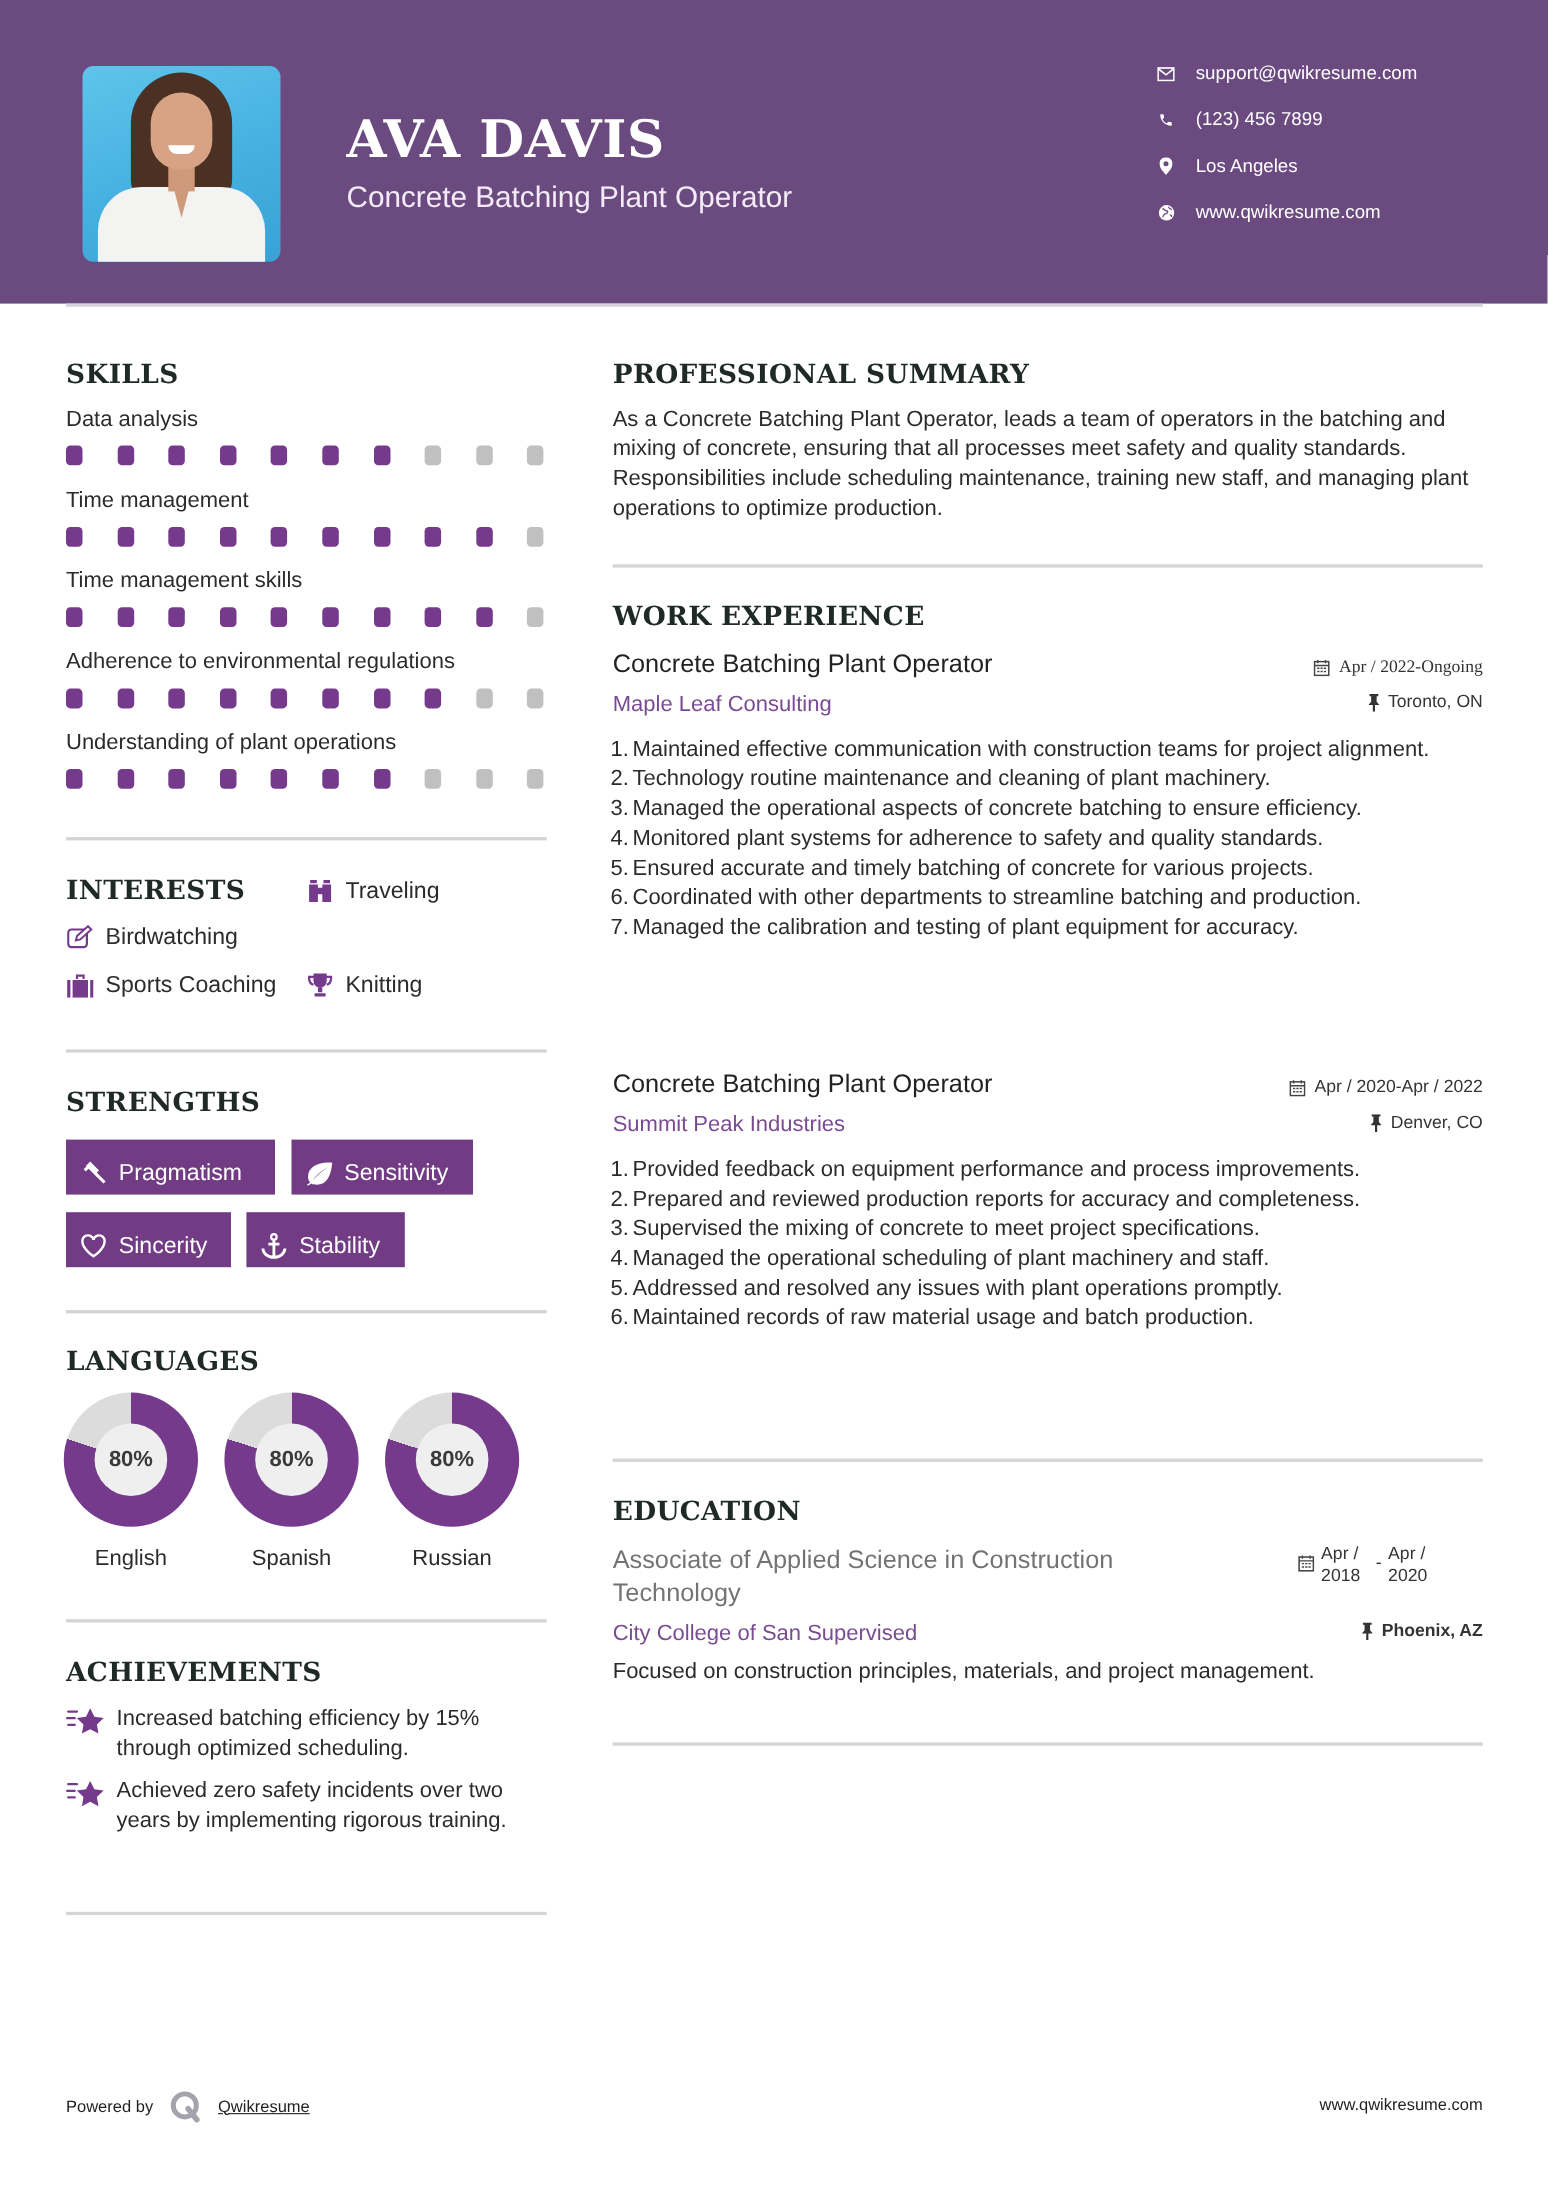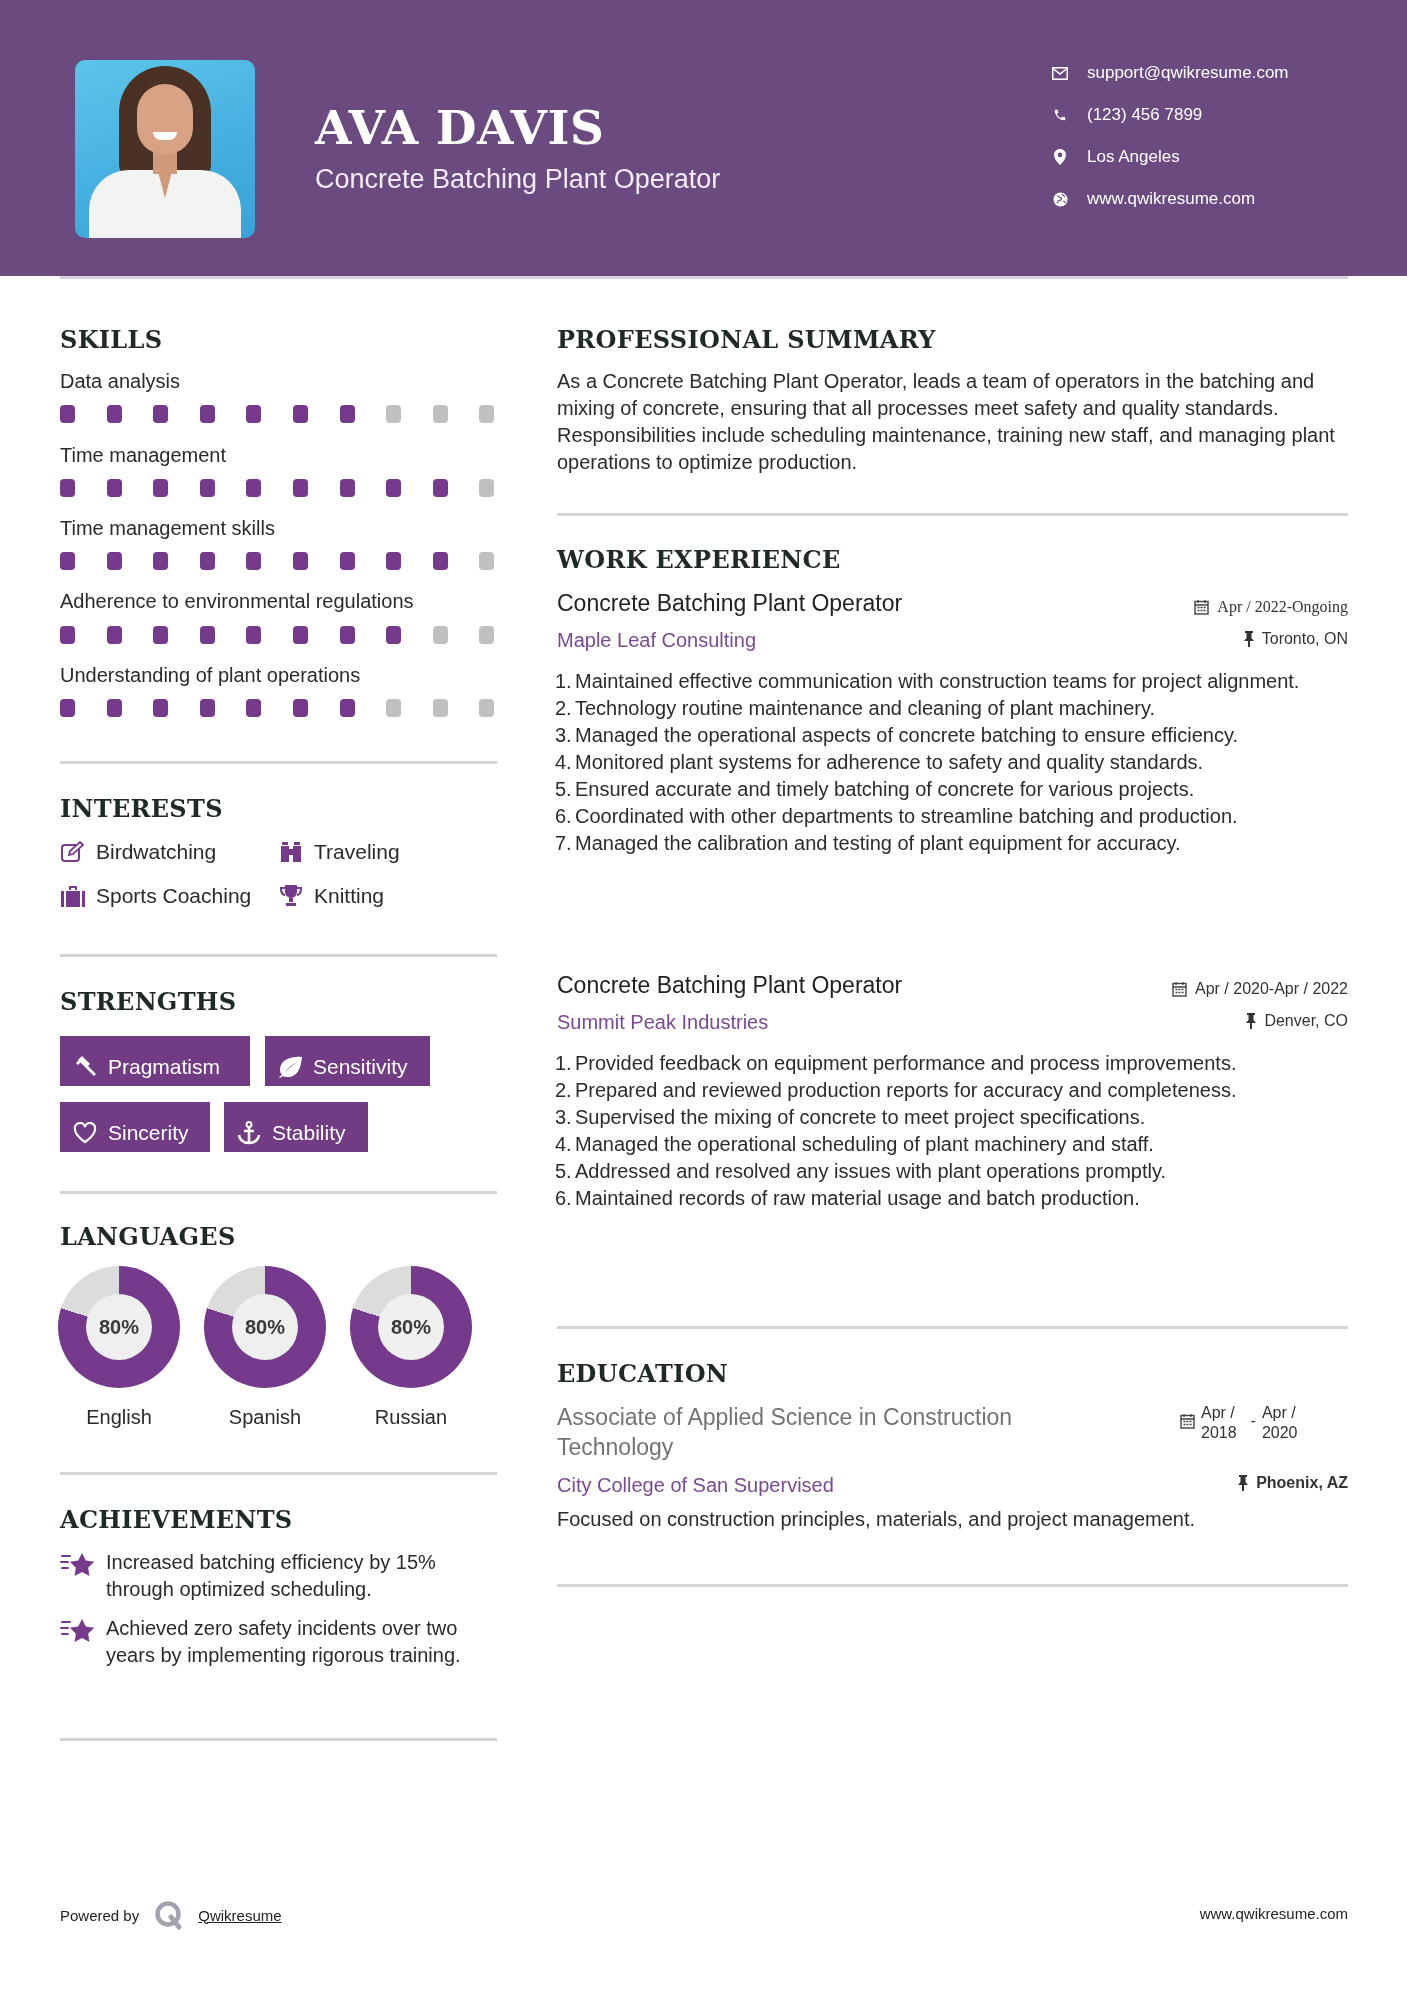--- a/index.html
+++ b/index.html
@@ -15,21 +15,21 @@
   .photo .smile { position: absolute; left: 78px; top: 72px; width: 24px; height: 8px; border-radius: 0 0 12px 12px; background: #fff; }
   .photo .neck { position: absolute; left: 78px; top: 88px; width: 24px; height: 26px; background: #cf9a7b; }
   .photo .shirt { position: absolute; left: 14px; top: 110px; width: 152px; height: 80px; border-radius: 40px 40px 0 0; background: #f3f3f1; }
   .photo .collar { position: absolute; left: 82px; top: 108px; width: 16px; height: 30px; background: #cf9a7b; clip-path: polygon(0 0,100% 0,50% 100%); }
 
   .name { position: absolute; left: 315px; top: 100px; font-family: "DejaVu Serif", "Liberation Serif", serif; font-weight: bold;
           font-size: 47px; color: #ffffff; letter-spacing: 0.5px; line-height: 56px; }
   .jobtitle { position: absolute; left: 315px; top: 162px; font-size: 27px; color: #f3ecf7; line-height: 34px; }
 
   .contacts { position: absolute; left: 1050px; top: 55px; }
-  .contact-row { position: absolute; left: 0; height: 26px; display: flex; align-items: flex-end; white-space: nowrap; }
+  .contact-row { position: absolute; left: 0; height: 26px; display: flex; align-items: flex-start; white-space: nowrap; }
   .contact-row .cicon { width: 20px; height: 20px; display: flex; align-items: center; justify-content: center; color: #fff; font-size: 15px; margin-right: 17px; }
   .contact-row .ctext { color: #fff; font-size: 17px; }
 
   .top-line { position: absolute; left: 60px; top: 276px; width: 1288px; height: 3px; background: #d9d3de; }
 
   
   .sec-title { position: absolute; font-family: "DejaVu Serif", "Liberation Serif", serif; font-weight: bold; font-size: 24px;
                color: #1f2a26; letter-spacing: 0.3px; line-height: 30px; }
   .divider { position: absolute; height: 3px; background: #d4d4d4; }
 
@@ -211,21 +211,21 @@
 <div class="sec-title" style="left:60px; top:794px;">INTERESTS</div>
 <div class="interest" style="left:60px; top:837px;">
   <span class="iicon">
     <svg width="24" height="22" viewBox="0 0 24 22">
         <rect x="1" y="4" width="17" height="16" rx="3" fill="none" stroke="#753a8c" stroke-width="2"></rect>
         <path d="M8 14 L9 10 L19 1 L22 4 L12 13 Z" fill="#fff" stroke="#753a8c" stroke-width="1.8"></path>
       </svg>
   </span>
   <span class="itext">Birdwatching</span>
 </div>
-<div class="interest" style="left:278px; top:837px;text-align:center;">
+<div class="interest" style="left:278px; top:795px;text-align:center;">
   <span class="iicon">
     <svg width="24" height="24" viewBox="0 0 24 24">
         <path fill="#753a8c" d="M3 2h6v3H3zM15 2h6v3h-6zM2 6h8v16H2zM14 6h8v16h-8zM10 9h4v6h-4z"></path>
       </svg>
   </span>
   <span class="itext">Traveling</span>
 </div>
 <div class="interest" style="left:60px; top:881px;">
   <span class="iicon">
     <svg width="24" height="22" viewBox="0 0 24 22">

